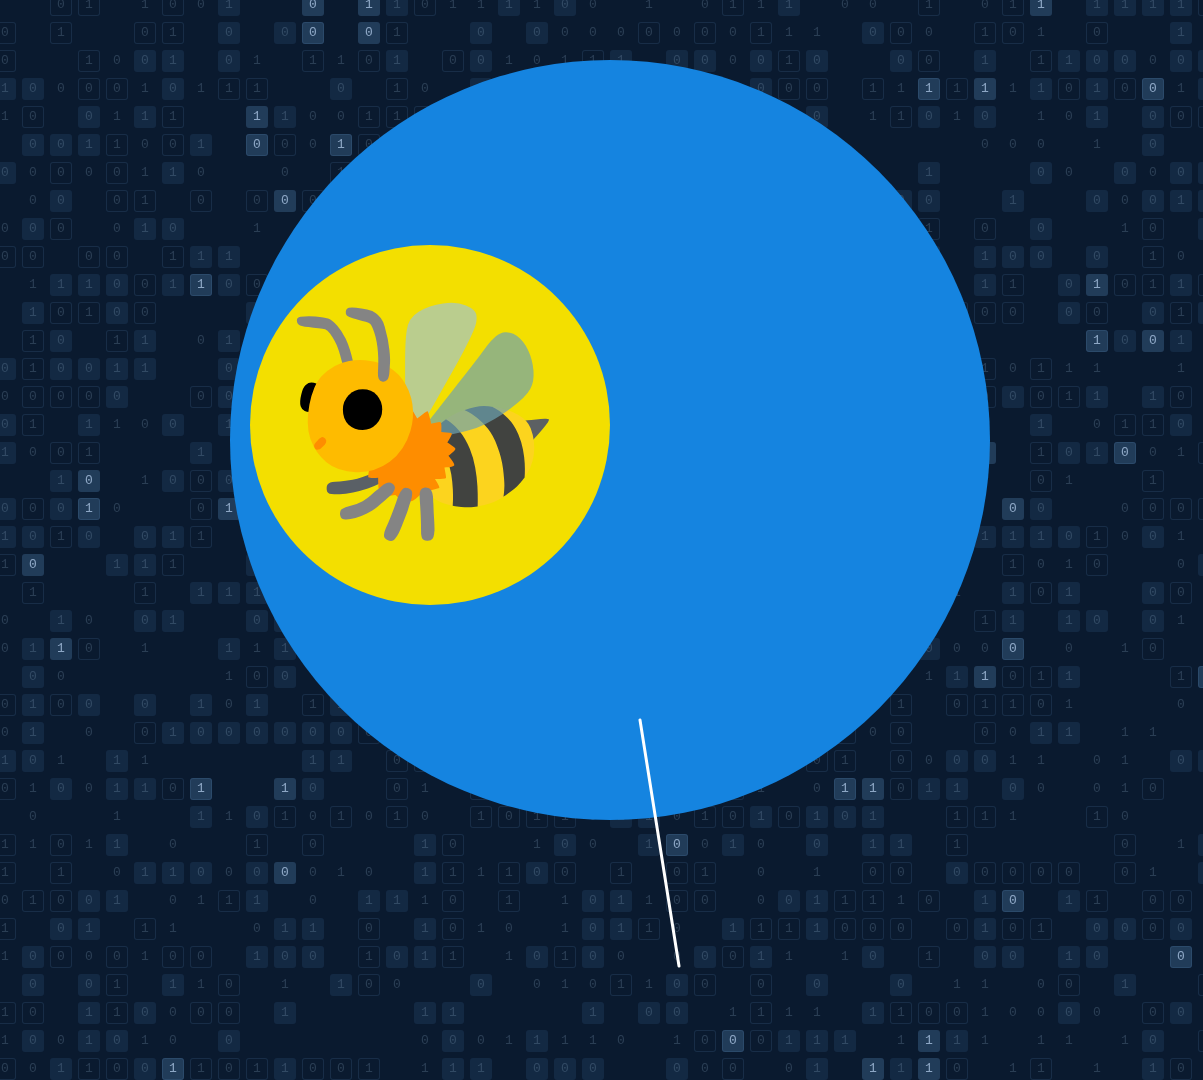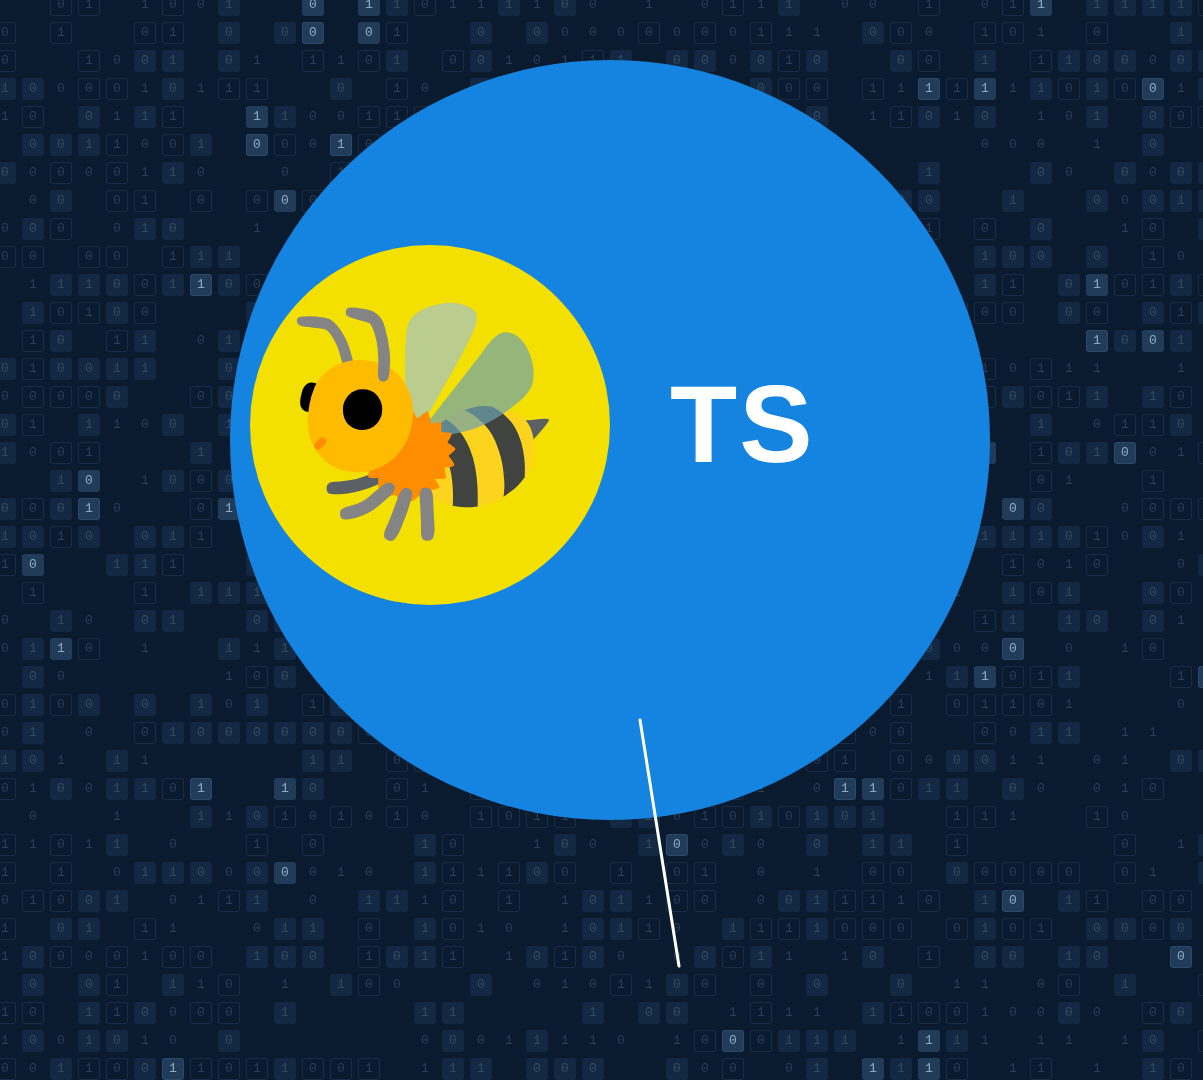--- a/index.html
+++ b/index.html
@@ -1313,20 +1313,19 @@
       <div class="bg-cell fill" style="left: 1142px; top: 1058px;">1</div>
       <div class="bg-cell box" style="left: 1170px; top: 1058px;">0</div>
     </div>
 
   <div class="big-circle"></div>
 
   <div class="yellow-circle">
     <span class="bee">🐝</span>
   </div>
 
-  <div class="ts-label">TS</div>
 
   <svg class="callout-line">
     <line x1="640" y1="720" x2="679" y2="966" stroke="#ffffff" stroke-width="3" stroke-linecap="round"></line>
   </svg>
 
 
 </div>
 
 </body></html>

